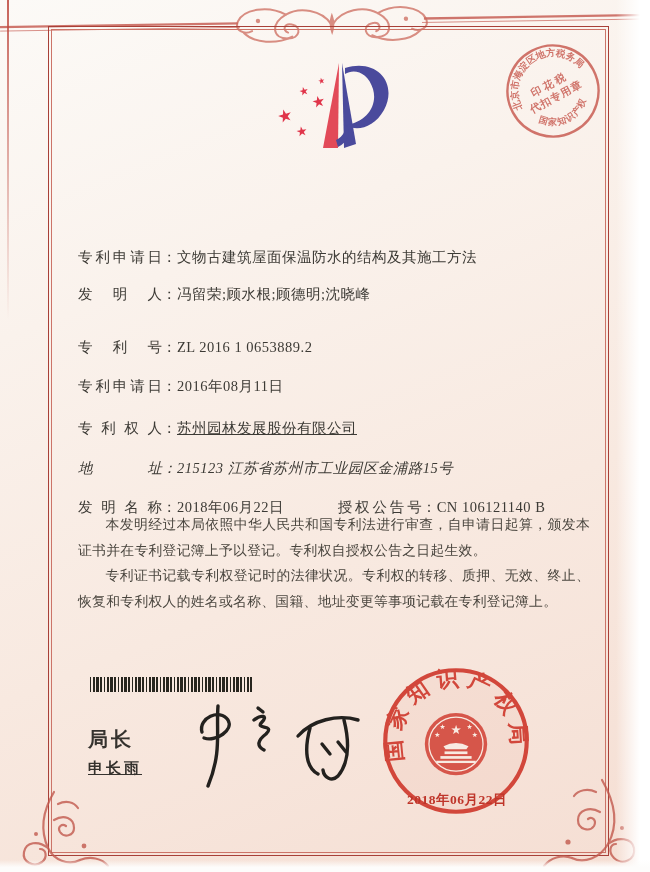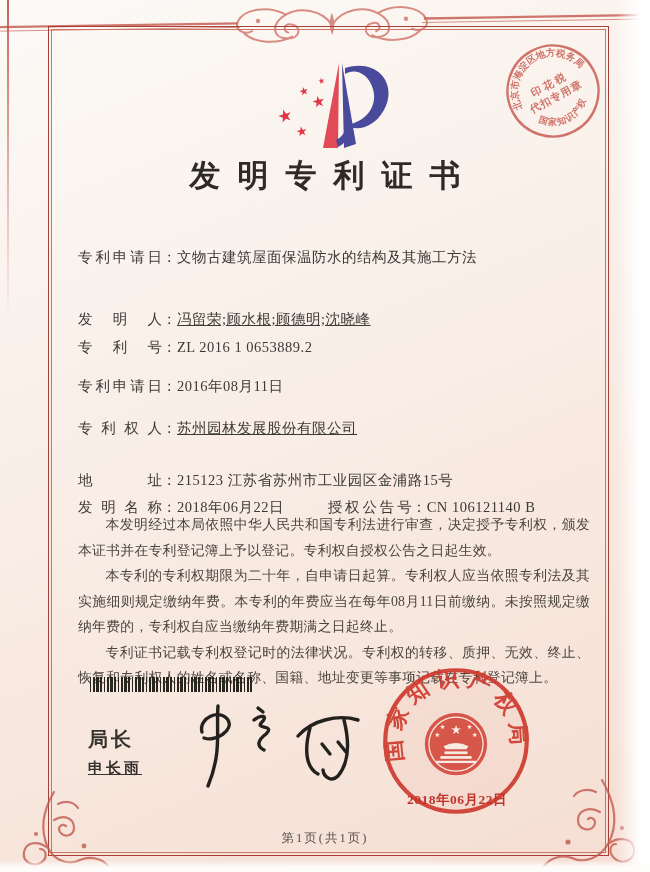--- a/index.html
+++ b/index.html
@@ -24,21 +24,21 @@
   .cert-no{position:absolute;left:74px;top:59px;font-size:13.5px;letter-spacing:2.5px;color:#4a4742;}
   .logo{position:absolute;left:276px;top:58px;}
   .title{position:absolute;left:0;top:155px;width:650px;text-align:center;
     font-size:31px;font-weight:bold;color:#2d2a27;letter-spacing:.55em;text-indent:.55em;}
   .fields{position:absolute;left:78px;top:243px;width:520px;}
   .frow{position:absolute;left:0;font-size:14.5px;line-height:25px;white-space:nowrap;}
   .flabel{display:inline-block;width:84px;text-align:justify;text-align-last:justify;
     -moz-text-align-last:justify;vertical-align:top;}
   .fcolon{display:inline-block;width:15px;vertical-align:top;}
   .fvalue{letter-spacing:.5px;text-align:right;}
-  .grant2{margin-left:40px;}
+  .grant2{margin-left:50px;}
   .legal{position:absolute;left:78px;top:512px;width:512px;font-size:13.8px;
     line-height:25.5px;color:#4a463f;text-align:justify;}
   .legal p{margin:0;text-indent:2em;letter-spacing:.3px;}
   .barcode{position:absolute;left:90px;top:677px;width:162px;height:15px;
     background:repeating-linear-gradient(90deg,
       #28261f 0 1.5px,transparent 1.5px 3.5px,
       #28261f 3.5px 5px,transparent 5px 6.2px,
       #28261f 6.2px 9px,transparent 9px 10.5px,
       #28261f 10.5px 11.6px,transparent 11.6px 14px);}
   .director-title{position:absolute;left:88px;top:726px;font-size:20px;font-weight:bold;
@@ -134,54 +134,52 @@
         <textPath href="#taxTopArc" startOffset="2">北京市海淀区地方税务局</textPath>
       </text>
       <text font-size="9" font-weight="bold" letter-spacing="1">
         <textPath href="#taxBotArc" startOffset="1">国家知识产权局</textPath>
       </text>
       <text x="56" y="52" font-size="10.5" font-weight="bold" text-anchor="middle" letter-spacing="3">印花税</text>
       <text x="56" y="66" font-size="10.5" font-weight="bold" text-anchor="middle" letter-spacing="1">代扣专用章</text>
     </g>
   </svg>
 
-  <div class="title">发明专利证书</div>
 
   <div class="fields">
     <div class="frow" style="top:2px;">
       <span class="flabel">专利申请日</span><span class="fcolon">：</span><span class="fvalue">文物古建筑屋面保温防水的结构及其施工方法</span>
     </div>
-    <div class="frow" style="top:64px;text-decoration:underline;">
+    <div class="frow" style="top:39px;">
       <span class="flabel">发明人</span><span class="fcolon">：</span><span class="fvalue">冯留荣;顾水根;顾德明;沈晓峰</span>
     </div>
     <div class="frow" style="top:92px;">
       <span class="flabel">专利号</span><span class="fcolon">：</span><span class="fvalue">ZL 2016 1 0653889.2</span>
     </div>
     <div class="frow" style="top:131px;">
       <span class="flabel">专利申请日</span><span class="fcolon">：</span><span class="fvalue">2016年08月11日</span>
     </div>
     <div class="frow" style="top:173px;text-decoration:underline;">
       <span class="flabel">专利权人</span><span class="fcolon">：</span><span class="fvalue">苏州园林发展股份有限公司</span>
     </div>
-    <div class="frow" style="top:225px;">
+    <div class="frow" style="top:213px;font-style:italic;">
       <span class="flabel">地址</span><span class="fcolon">：</span><span class="fvalue">215123 江苏省苏州市工业园区金浦路15号</span>
     </div>
     <div class="frow" style="top:252px;">
       <span>
         <span class="flabel">发明名称</span><span class="fcolon">：</span><span class="fvalue">2018年06月22日</span>
       </span>
       <span class="grant2">
         <span class="flabel">授权公告号</span><span class="fcolon">：</span><span class="fvalue">CN 106121140 B</span>
       </span>
     </div>
   </div>
 
   <div class="legal">
-    <p>本发明经过本局依照中华人民共和国专利法进行审查，决定授予专利权，颁发本证书并在专利登记簿上予以登记。专利权自授权公告之日起生效。</p>
-    <p>本专利的专利权期限为二十年，自申请日起算。专利权人应当依照专利法及其实施细则规定缴纳年费。本专利的年费应当在每年08月11日前缴纳。未按照规定缴纳年费的，专利权自应当缴纳年费期满之日起终止。</p>
+    <p>本发明经过本局依照中华人民共和国专利法进行审查，自申请日起算，颁发本证书并在专利登记簿上予以登记。专利权自授权公告之日起生效。</p>
     <p>专利证书记载专利权登记时的法律状况。专利权的转移、质押、无效、终止、恢复和专利权人的姓名或名称、国籍、地址变更等事项记载在专利登记簿上。</p>
   </div>
 
   <div class="barcode"></div>
 
   <div class="director-title">局长</div>
   <div class="director-name">申长雨</div>
 
   <svg class="signature" width="180" height="100" viewBox="0 0 180 100">
     <g stroke="#23211e" fill="none" stroke-width="3.4" stroke-linecap="round" stroke-linejoin="round">
@@ -216,17 +214,16 @@
         <text x="93" y="71" font-size="6.5" text-anchor="middle">★</text>
         <path d="M63,80 Q75,74 87,80 L85,83 L65,83 Z"></path>
         <rect x="64" y="85" width="22" height="2.6"></rect>
         <rect x="60" y="89.5" width="30" height="2.6"></rect>
         <rect x="56" y="94" width="38" height="2.2"></rect>
       </g>
     </g>
   </svg>
   <div class="seal-date">2018年06月22日</div>
 
-  <div class="footer">第1页(共1页)</div>
 
   <div class="right-margin"></div>
   <div class="bottom-margin"></div>
 </div>
 
 </body></html>

